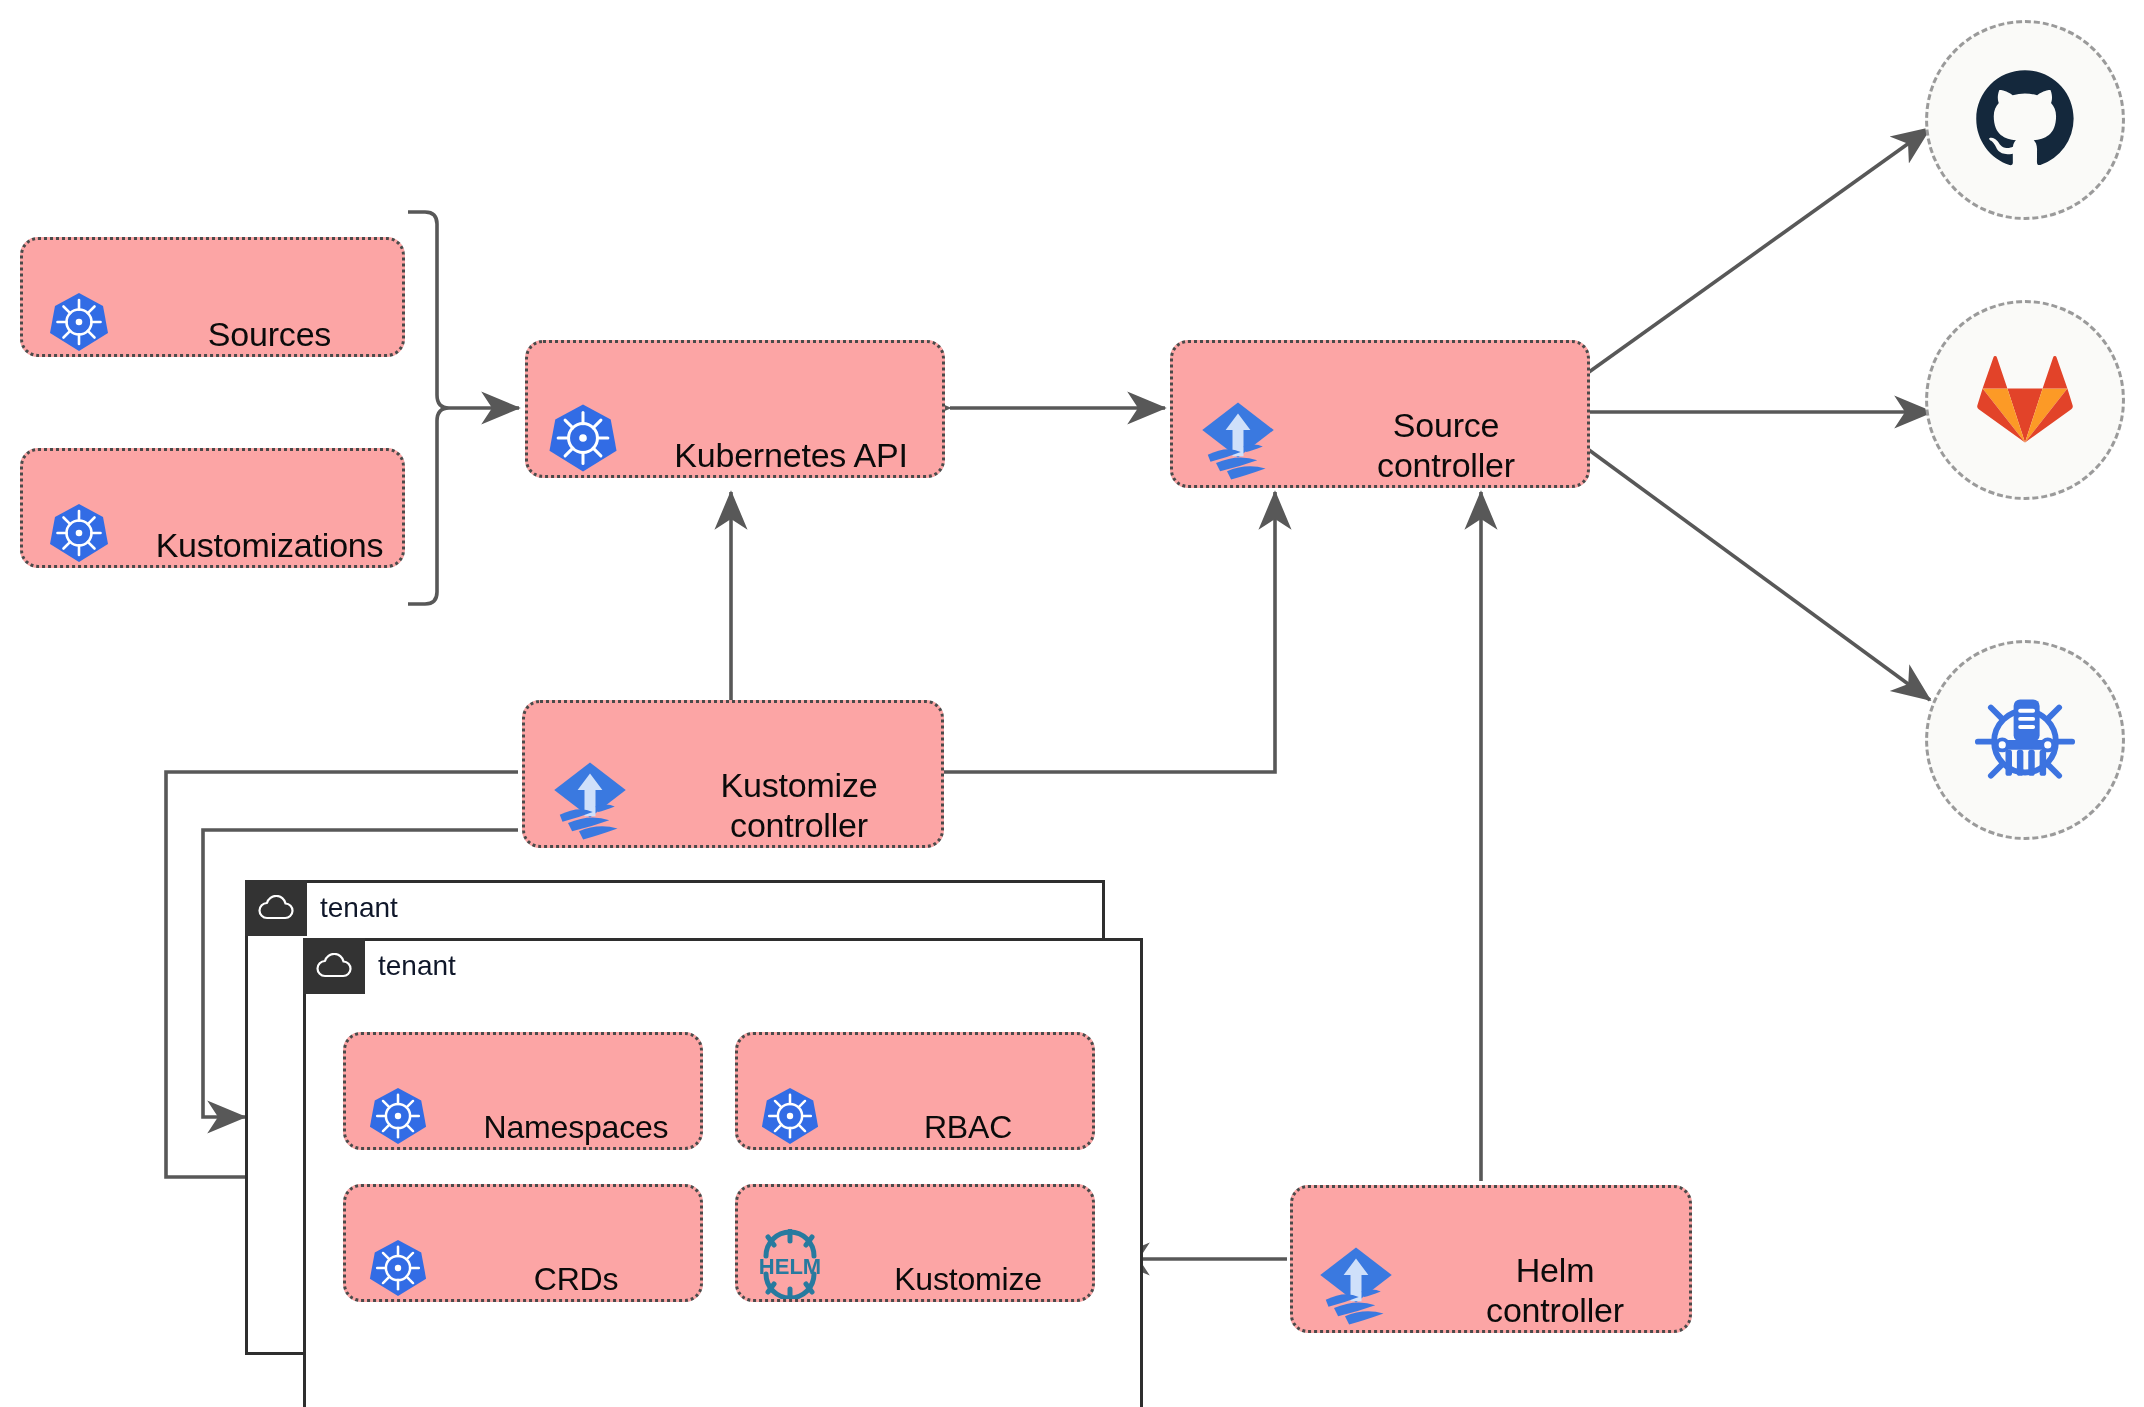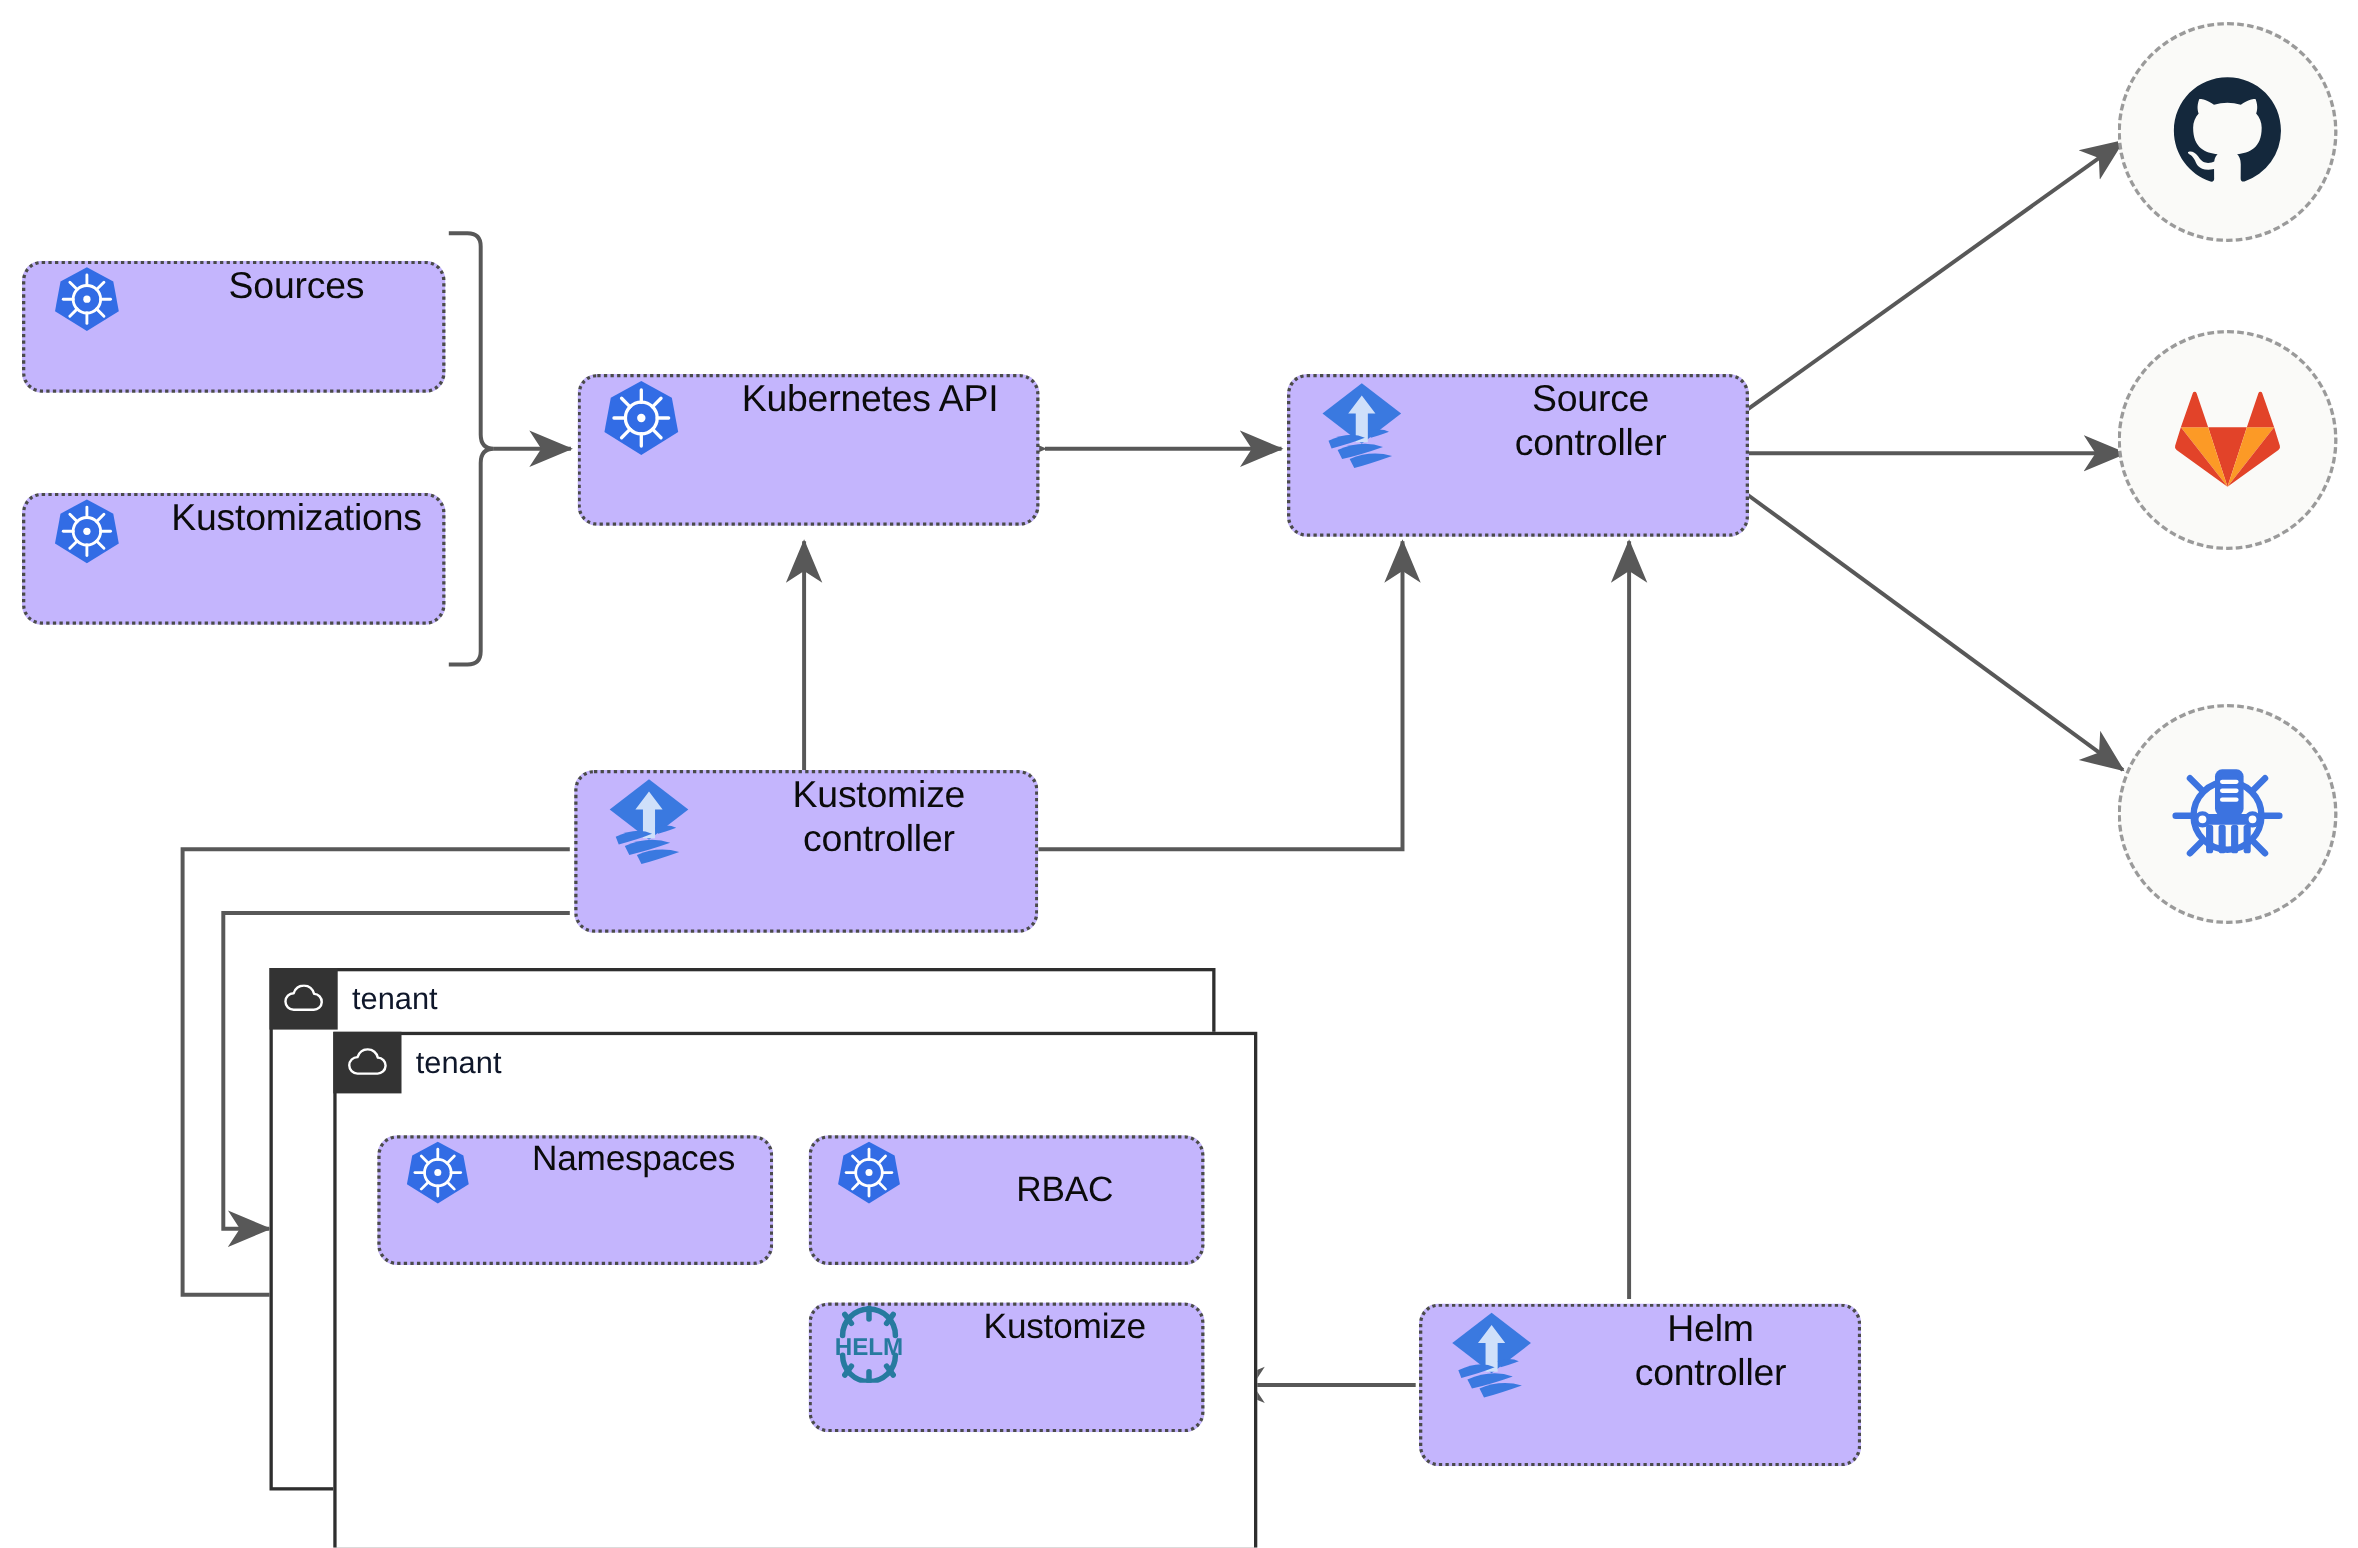--- a/index.html
+++ b/index.html
@@ -18,25 +18,25 @@
   svg.wires {
     position: absolute;
     left: 0; top: 0;
     width: 2144px; height: 1407px;
     pointer-events: none;
   }
 
   
   .card {
     position: absolute;
-    background: #c4b5fd;
+    background: #fca5a5;
     border: 3px dotted #4a4a4a;
     border-radius: 18px;
     display: flex;
-    align-items: flex-start;
+    align-items: flex-end;
     gap: 12px;
   }
   .card .ico {
     flex: 0 0 auto;
     display: flex;
     align-items: center;
     justify-content: center;
   }
   .card .lbl {
     flex: 1 1 auto;
@@ -348,20 +348,40 @@
           <line x1="16.5" y1="16.5" x2="23.2" y2="23.2"></line>
             <line x1="40.8" y1="40.8" x2="47.5" y2="47.5"></line>
           <line x1="47.5" y1="16.5" x2="40.8" y2="23.2"></line>
             <line x1="23.2" y1="40.8" x2="16.5" y2="47.5"></line>
         </g>
       </svg>
     </span>
     <span class="lbl" style="font-size:32px;margin-top:28px;">RBAC</span>
   </div>
 
+  <div class="card" style="left:343px; top:1184px; width:360px; height:118px;">
+    <span class="ico" style="width:104px;">
+      <svg width="62" height="62" viewBox="0 0 64 64">
+        <polygon points="32,3 56,16 61,43 32,61 3,43 8,16" fill="#326ce5"></polygon>
+        <g fill="none" stroke="#ffffff" stroke-width="2.6" stroke-linecap="round">
+          <circle cx="32" cy="32" r="12.5"></circle>
+          <circle cx="32" cy="32" r="3.3" fill="#ffffff" stroke="none"></circle>
+          <line x1="32" y1="10" x2="32" y2="19.6"></line>
+            <line x1="32" y1="44.4" x2="32" y2="54"></line>
+          <line x1="10.5" y1="32" x2="19.5" y2="32"></line>
+            <line x1="44.5" y1="32" x2="53.5" y2="32"></line>
+          <line x1="16.5" y1="16.5" x2="23.2" y2="23.2"></line>
+            <line x1="40.8" y1="40.8" x2="47.5" y2="47.5"></line>
+          <line x1="47.5" y1="16.5" x2="40.8" y2="23.2"></line>
+            <line x1="23.2" y1="40.8" x2="16.5" y2="47.5"></line>
+        </g>
+      </svg>
+    </span>
+    <span class="lbl" style="font-size:32px;">CRDs</span>
+  </div>
 
   <div class="card" style="left:735px; top:1184px; width:360px; height:118px;">
     <span class="ico" style="width:104px;">
       <svg width="76" height="70" viewBox="0 0 76 70">
         <g fill="none" stroke="#277a9f" stroke-width="5" stroke-linecap="round">
           <path d="M14,27 A24,24 0 0 1 62,27"></path>
           <path d="M14,45 A24,24 0 0 0 62,45"></path>
           <line x1="38" y1="2" x2="38" y2="12"></line>
           <line x1="38" y1="60" x2="38" y2="69"></line>
           <line x1="16" y1="8" x2="22" y2="16"></line>

